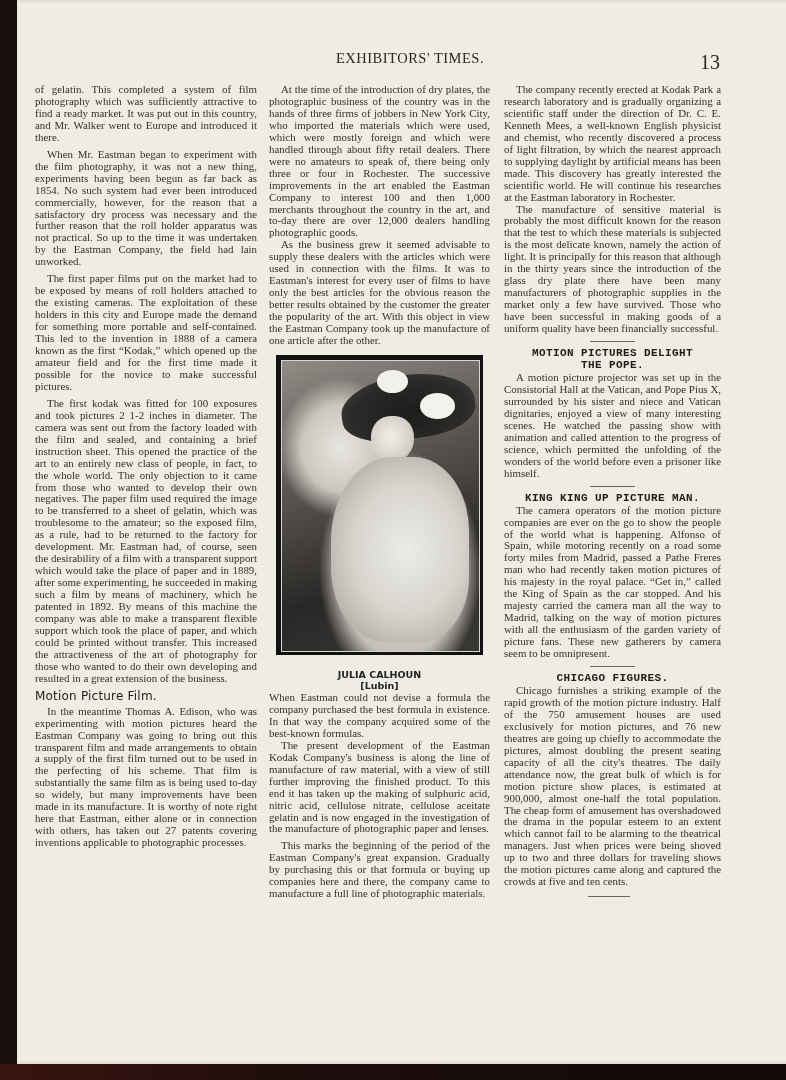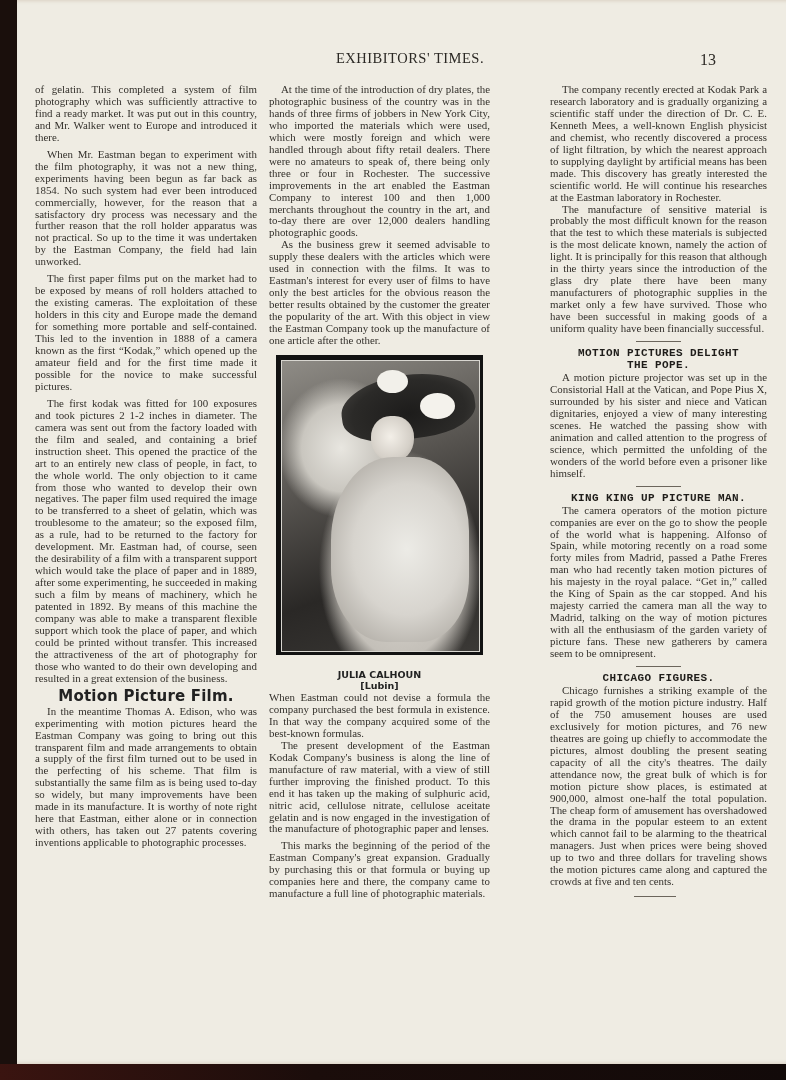--- a/index.html
+++ b/index.html
@@ -22,37 +22,37 @@
     position:absolute; left:0; top:1064px; width:786px; height:16px;
     background:linear-gradient(to right,#3a1410,#1b0d0b 40%,#120a09);
   }
   .running-head {
     position:absolute; top:50px; left:0; width:786px; text-align:center;
     font-family:"Liberation Serif", serif; font-size:14.5px; color:#2b2824;
     letter-spacing:0.5px;
   }
   .page-number {
     position:absolute; top:51px; left:683px; font-family:"Liberation Serif", serif;
-    font-size:16px; color:#2b2824;
+    font-size:20px; color:#2b2824;
   }
   .col {
     position:absolute; top:84px; width:222px;
     font-family:"Liberation Serif", serif;
     font-size:10.9px; line-height:11.95px; color:#33302b;
     text-align:justify; hyphens:manual;
   }
   .col1 { left:18px; }
   .col2 { left:252px; width:221px; }
-  .col3 { left:487px; width:217px;margin-left:46px; }
+  .col3 { left:487px; width:217px; }
   .col p { margin:0 0 5px 0; text-indent:12px; }
   .col p.tight { margin-bottom:0; }
   .col p.noindent { text-indent:0; }
   .subhead {
-    text-align:center; font-family:"DejaVu Sans", sans-serif; font-size:15px;
-    font-weight:bold; color:#222; margin:6px 0 3px 0; letter-spacing:0.2px;
+    font-family:"DejaVu Sans", sans-serif; font-size:12px;
+    font-weight:normal; color:#222; margin:6px 0 3px 0; letter-spacing:0.2px;
   }
   .headline {
     text-align:center; font-family:Liberation Mono, monospace; font-size:11px;
     font-weight:bold; color:#1f1d1a; line-height:12px; letter-spacing:0.4px;
     margin:2px 0 1px 0;
   }
   .rule {
     width:45px; height:1px; background:#6b655c; margin:6px auto 5px auto;
   }
   .photo {

